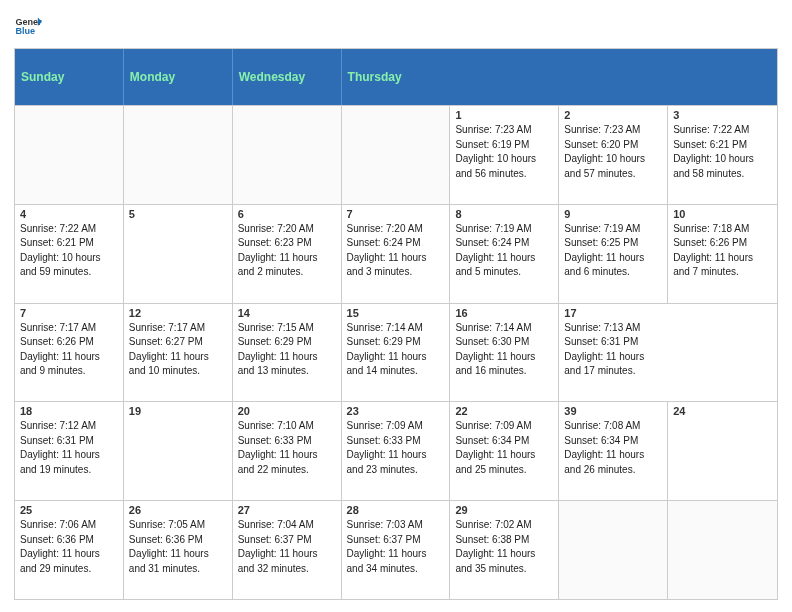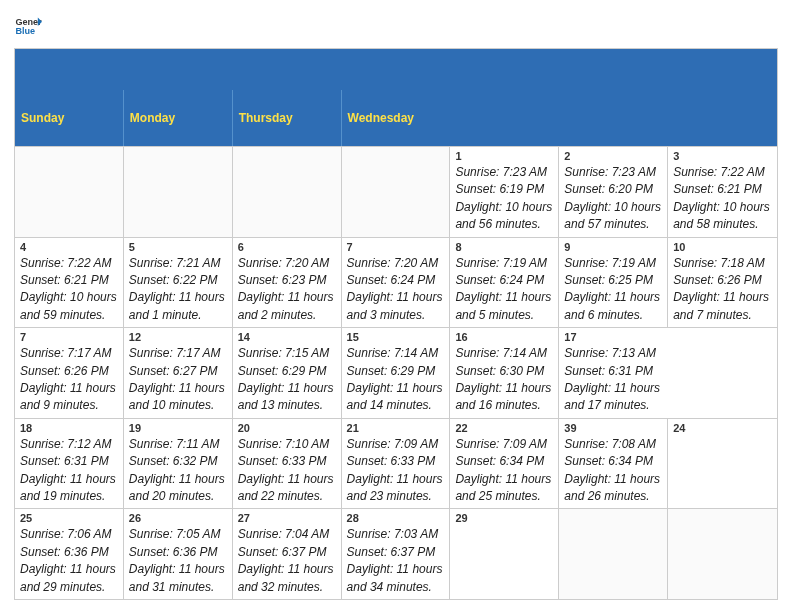--- a/index.html
+++ b/index.html
@@ -49,27 +49,26 @@
       display: flex;
       flex-direction: column;
       border: 1px solid #ccc;
     }
     .cal-header-row {
       display: grid;
       grid-template-columns: repeat(7, 1fr);
       background-color: #2e6db4;
     }
     .cal-header-cell {
-      color: #fde047;
+      color: #86efac;
       font-size: 12px;
       font-weight: bold;
       padding: 21px 6px;
       border-right: 1px solid #5591cc;
       text-align: left;
-      margin-top: 41px;
     }
     .cal-header-cell:last-child { border-right: none; }
     .cal-body {
       flex: 1;
       display: flex;
       flex-direction: column;
     }
     .cal-row {
       display: grid;
       grid-template-columns: repeat(7, 1fr);
@@ -87,23 +86,22 @@
     .cal-cell:last-child { border-right: none; }
     .cal-cell.empty { background: #fafafa; }
     .day-number {
       font-size: 11px;
       font-weight: bold;
       display: block;
       margin-bottom: 2px;
     }
     .sun-info {
       line-height: 1.45;
-      font-size: 12px;
+      font-size: 10px;
       color: #222;
-      font-style: italic;
     }
   </style>
 </head>
 <body>
 
 <div class="page">
   <div class="header">
     <div class="logo">
       <svg class="logo-icon" viewBox="0 0 40 40">
         <text x="2" y="18" font-size="13" font-weight="bold" fill="#333">General</text>
@@ -114,22 +112,22 @@
     <div class="title-block">
       <div class="month-year"></div>
       <div class="location"></div>
     </div>
   </div>
 
   <div class="calendar">
     <div class="cal-header-row">
     <div class="cal-header-cell">Sunday</div>
         <div class="cal-header-cell">Monday</div>
+        <div class="cal-header-cell">Wednesday</div>
         <div class="cal-header-cell">Thursday</div>
-        <div class="cal-header-cell">Wednesday</div>
       </div>
     <div class="cal-body">
     <div class="cal-row">
           <div class="cal-cell empty"></div>
           <div class="cal-cell empty"></div>
           <div class="cal-cell empty"></div>
           <div class="cal-cell empty"></div>
           <div class="cal-cell">
             <span class="day-number">1</span>
             <div class="sun-info">Sunrise: 7:23 AM<br>Sunset: 6:19 PM<br>Daylight: 10 hours and 56 minutes.</div>
@@ -143,21 +141,20 @@
             <div class="sun-info">Sunrise: 7:22 AM<br>Sunset: 6:21 PM<br>Daylight: 10 hours and 58 minutes.</div>
           </div>
         </div>
         <div class="cal-row">
           <div class="cal-cell">
             <span class="day-number">4</span>
             <div class="sun-info">Sunrise: 7:22 AM<br>Sunset: 6:21 PM<br>Daylight: 10 hours and 59 minutes.</div>
           </div>
           <div class="cal-cell">
             <span class="day-number">5</span>
-            <div class="sun-info">Sunrise: 7:21 AM<br>Sunset: 6:22 PM<br>Daylight: 11 hours and 1 minute.</div>
           </div>
           <div class="cal-cell">
             <span class="day-number">6</span>
             <div class="sun-info">Sunrise: 7:20 AM<br>Sunset: 6:23 PM<br>Daylight: 11 hours and 2 minutes.</div>
           </div>
           <div class="cal-cell">
             <span class="day-number">7</span>
             <div class="sun-info">Sunrise: 7:20 AM<br>Sunset: 6:24 PM<br>Daylight: 11 hours and 3 minutes.</div>
           </div>
           <div class="cal-cell">
@@ -199,28 +196,27 @@
             <div class="sun-info">Sunrise: 7:13 AM<br>Sunset: 6:31 PM<br>Daylight: 11 hours and 17 minutes.</div>
           </div>
         </div>
         <div class="cal-row">
           <div class="cal-cell">
             <span class="day-number">18</span>
             <div class="sun-info">Sunrise: 7:12 AM<br>Sunset: 6:31 PM<br>Daylight: 11 hours and 19 minutes.</div>
           </div>
           <div class="cal-cell">
             <span class="day-number">19</span>
-            <div class="sun-info">Sunrise: 7:11 AM<br>Sunset: 6:32 PM<br>Daylight: 11 hours and 20 minutes.</div>
           </div>
           <div class="cal-cell">
             <span class="day-number">20</span>
             <div class="sun-info">Sunrise: 7:10 AM<br>Sunset: 6:33 PM<br>Daylight: 11 hours and 22 minutes.</div>
           </div>
           <div class="cal-cell">
-            <span class="day-number">21</span>
+            <span class="day-number">23</span>
             <div class="sun-info">Sunrise: 7:09 AM<br>Sunset: 6:33 PM<br>Daylight: 11 hours and 23 minutes.</div>
           </div>
           <div class="cal-cell">
             <span class="day-number">22</span>
             <div class="sun-info">Sunrise: 7:09 AM<br>Sunset: 6:34 PM<br>Daylight: 11 hours and 25 minutes.</div>
           </div>
           <div class="cal-cell">
             <span class="day-number">39</span>
             <div class="sun-info">Sunrise: 7:08 AM<br>Sunset: 6:34 PM<br>Daylight: 11 hours and 26 minutes.</div>
           </div>
@@ -240,19 +236,20 @@
           <div class="cal-cell">
             <span class="day-number">27</span>
             <div class="sun-info">Sunrise: 7:04 AM<br>Sunset: 6:37 PM<br>Daylight: 11 hours and 32 minutes.</div>
           </div>
           <div class="cal-cell">
             <span class="day-number">28</span>
             <div class="sun-info">Sunrise: 7:03 AM<br>Sunset: 6:37 PM<br>Daylight: 11 hours and 34 minutes.</div>
           </div>
           <div class="cal-cell">
             <span class="day-number">29</span>
+            <div class="sun-info">Sunrise: 7:02 AM<br>Sunset: 6:38 PM<br>Daylight: 11 hours and 35 minutes.</div>
           </div>
           <div class="cal-cell empty"></div>
           <div class="cal-cell empty"></div>
         </div>
       </div>
   </div>
 </div>
 
 </body></html>

